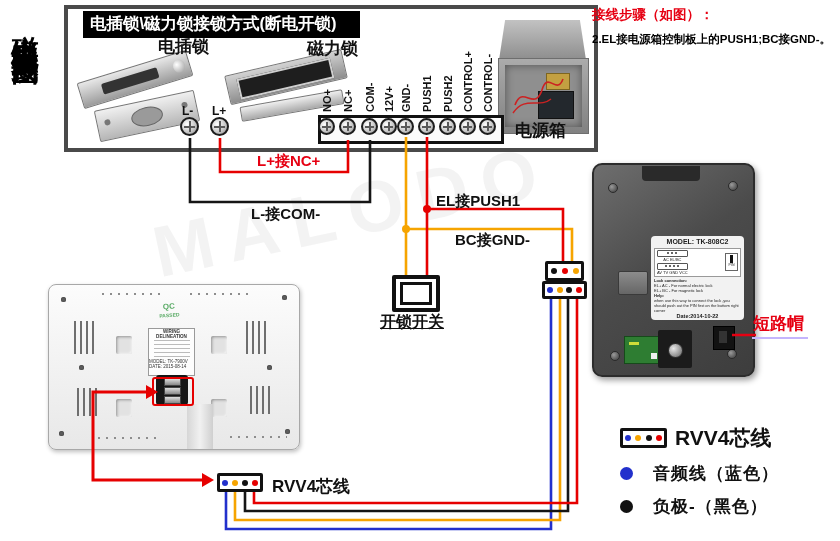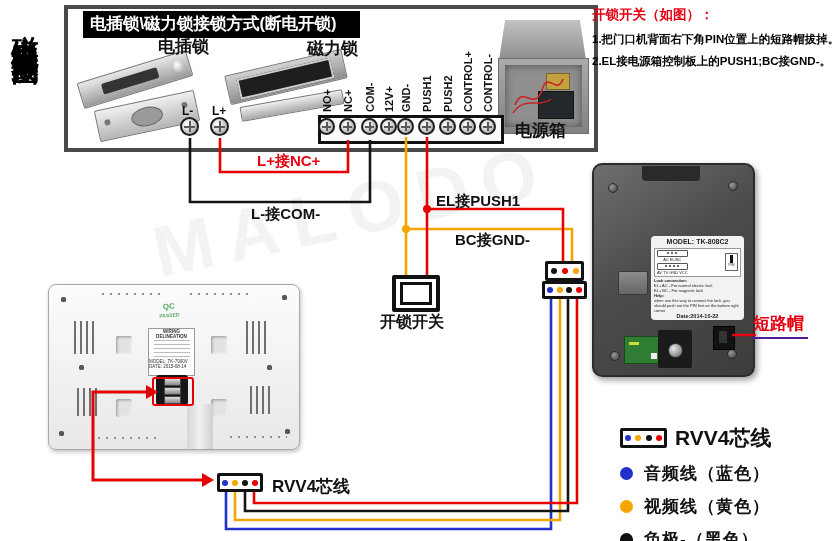--- a/index.html
+++ b/index.html
@@ -94,30 +94,30 @@
   #shortcap{position:absolute;left:119px;top:161px;width:20px;height:22px;background:#121212;border:1px solid #000;}
   #shortcap::after{content:"";position:absolute;left:5px;top:4px;width:8px;height:12px;background:#333;}
   
   #steps{left:592px;top:6px;width:248px;z-index:7;}
   #steps-title{color:#e60012;font-size:13.5px;font-weight:bold;margin-bottom:7px;}
   .step{font-size:11.5px;font-weight:bold;line-height:1.5;margin-bottom:5px;color:#000;}
   
   #legend{left:620px;top:424px;z-index:7;}
   #legend-hdr{display:flex;align-items:center;gap:8px;}
   #legend-title{font-size:21px;font-weight:bold;}
-  .leg-row{display:flex;align-items:center;gap:11px;margin-top:10px;}
+  .leg-row{display:flex;align-items:center;gap:20px;margin-top:10px;}
   .leg-dot{width:13px;height:13px;border-radius:50%;}
   .leg-txt{font-size:17px;font-weight:bold;letter-spacing:1px;}
   
   #lbl-indoor{left:135px;top:241px;font-size:24px;font-weight:bold;z-index:7;}
   #lbl-outdoor{left:656px;top:381px;font-size:24px;font-weight:bold;z-index:7;}
-  #lbl-switch{left:380px;top:312px;font-size:16px;font-weight:bold;z-index:7;}
+  #lbl-switch{left:380px;top:312px;font-size:16px;font-weight:bold;z-index:7;text-decoration:underline;}
   #lbl-rvv4{left:272px;top:475px;font-size:17px;font-weight:bold;z-index:7;}
   #lbl-shortcap{left:752px;top:312px;font-size:17px;font-weight:bold;color:#e60012;
-                border-bottom:2px solid #4c1d95;padding:0 4px 2px 1px;z-index:7;}
+                border-bottom:2px solid #c4b5fd;padding:0 4px 2px 1px;z-index:7;}
   #lbl-powerbox{left:515px;top:119px;font-size:17px;font-weight:bold;z-index:6;}
   #watermark{left:150px;top:170px;font-size:72px;font-weight:bold;color:rgba(140,140,140,.10);
              transform:rotate(-12deg);letter-spacing:14px;z-index:3;pointer-events:none;}
   svg#wires{position:absolute;left:0;top:0;z-index:5;pointer-events:none;}
 </style>
 </head>
 <body>
 
 <div id="stage">
 
@@ -183,22 +183,21 @@
         <svg width="76" height="58" style="position:absolute;left:0;top:0;">
           <path d="M10,40 C18,18 30,50 38,22 C44,8 52,30 58,14" stroke="#cc2222" stroke-width="1.6" fill="none"></path>
           <path d="M8,48 C20,30 34,44 46,34" stroke="#cc2222" stroke-width="1.4" fill="none"></path>
         </svg>
       </div>
     </div>
   </div>
   <div id="lbl-powerbox" class="abs">电源箱</div>
 
   <div id="steps" class="abs">
-    <div id="steps-title">开锁开关（如图）：</div>
-    <div class="step">1.把门口机背面右下角PIN位置上的短路帽拔掉。</div>
+    <div id="steps-title">接线步骤（如图）：</div>
     <div class="step">2.EL接电源箱控制板上的PUSH1;BC接GND-。</div>
   </div>
 
   <div id="indoor" class="abs">
     <div class="dotrow" style="left:50px;top:7px;width:66px;"></div>
     <div class="dotrow" style="left:138px;top:7px;width:66px;"></div>
     <div class="dotrow" style="left:46px;top:151px;width:66px;"></div>
     <div class="dotrow" style="left:178px;top:150px;width:60px;"></div>
     <div class="vent" style="left:25px;top:36px;width:22px;height:33px;"></div>
     <div class="vent" style="left:28px;top:103px;width:22px;height:28px;"></div>
@@ -337,23 +336,19 @@
         <span class="d d6 c-black"></span>
         <span class="d d6 c-red"></span>
       </div>
       <div id="legend-title">RVV4芯线</div>
     </div>
     <div class="leg-row">
       <span class="leg-dot c-blue"></span>
       <span class="leg-txt">音频线（蓝色）</span>
     </div>
     <div class="leg-row">
-      <span class="leg-dot c-orange"></span>
-      <span class="leg-txt">视频线（黄色）</span>
-    </div>
-    <div class="leg-row">
       <span class="leg-dot c-black"></span>
       <span class="leg-txt">负极-（黑色）</span>
     </div>
 
   </div>
 
 </div>
 
 </body></html>

